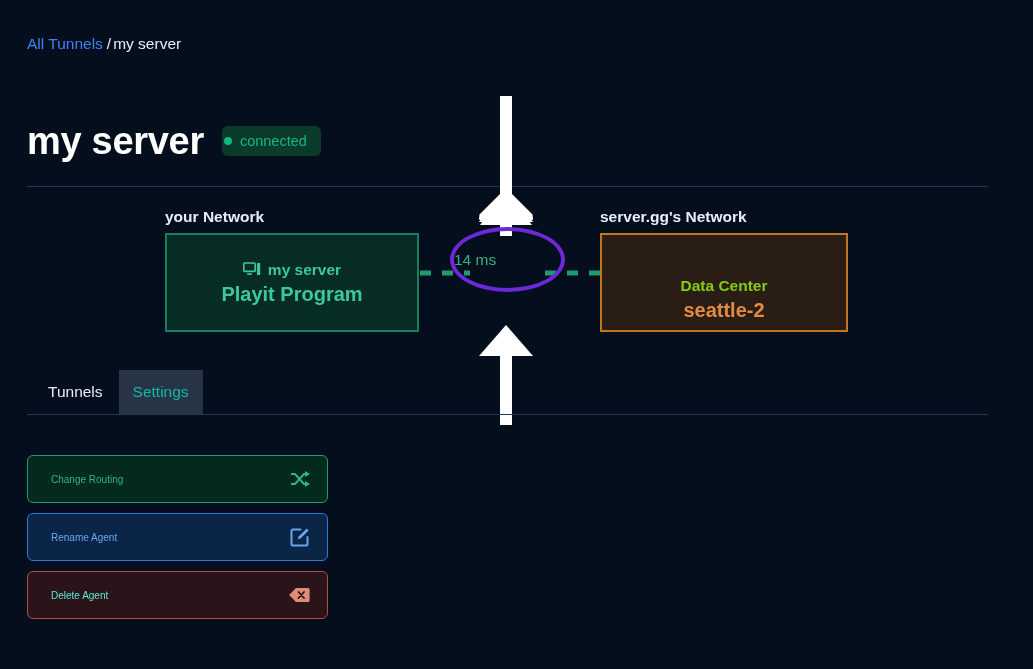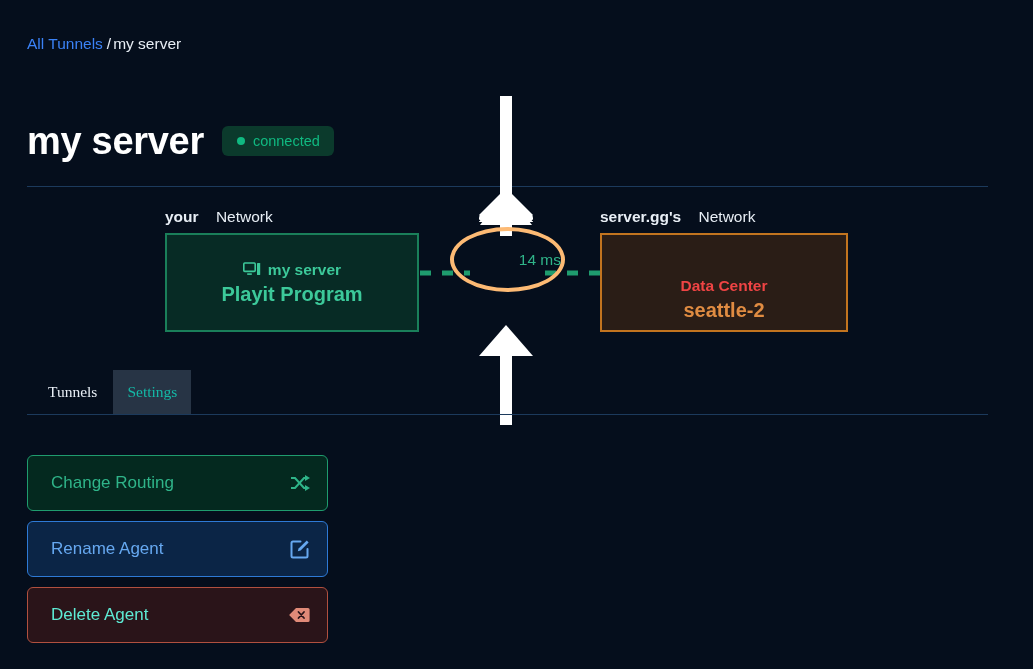--- a/index.html
+++ b/index.html
@@ -50,21 +50,21 @@
     color: #ffffff;
     letter-spacing: -0.3px;
     line-height: 44px;
   }
   .status-badge {
     display: inline-flex;
     align-items: center;
     gap: 8px;
     background: #0b3a2c;
     border-radius: 6px;
-    padding: 7px 14px 7px 15px;
+    padding: 7px 14px 7px 2px;
     height: 30px;
   }
   .status-dot {
     width: 8px;
     height: 8px;
     border-radius: 50%;
     background: #10b981;
     flex: none;
   }
   .status-text {
@@ -96,21 +96,21 @@
 
   .net-group { position: absolute; }
   .net-label {
     font-size: 15.5px;
     line-height: 20px;
     color: #e8eef5;
     margin-bottom: 6px;
     white-space: nowrap;
   }
   .net-label b { font-weight: bold; }
-  .net-label span { font-weight: normal; margin-left: 13px; }
+  .net-label span { font-weight: bold; }
 
   .net-box {
     border-width: 2px;
     border-style: solid;
     display: flex;
     flex-direction: column;
     align-items: center;
     justify-content: center;
     gap: 3px;
   }
@@ -137,35 +137,35 @@
     gap: 7px;
     white-space: nowrap;
   }
   .box-sub {
     font-size: 20px;
     line-height: 22px;
     white-space: nowrap;
     font-weight: bold;
   }
   .green-text { color: #3cc99a; }
-  .orange-text-b { color: #ef4444; margin-top: 32px; }
+  .orange-text-b { color: #84cc16; margin-top: 32px; }
   .orange-text { color: #e08c42; }
 
   
   .latency {
     position: absolute;
     left: 450px;
     top: 227px;
     width: 115px;
     height: 65px;
-    border: 4px solid #fdba74;
+    border: 4px solid #6d28d9;
     border-radius: 50%;
     display: flex;
     align-items: center;
-    justify-content: flex-end;
+    justify-content: flex-start;
     background: transparent;
     z-index: 3;
   }
   .latency-text {
     color: #2fb489;
     font-size: 15.5px;
     line-height: 18px;
   }
 
   svg.diagram-svg {
@@ -186,48 +186,48 @@
     height: 44px;
   }
   .tab {
     font-size: 15.5px;
     line-height: 18px;
     color: #e8eef5;
     padding: 13px 14px;
     cursor: pointer;
     background: transparent;
     border: none;
-    font-family: Liberation Serif, serif;
+    font-family: Liberation Sans, sans-serif;
   }
   .tab.active {
     background: #273445;
     color: #14b8a6;
   }
   .tab.tab-tunnels { padding-left: 0; padding-right: 16px; }
 
   
   .actions {
     position: absolute;
     left: 27px;
     top: 455px;
     display: flex;
     flex-direction: column;
     gap: 10px;
   }
   .action-btn {
     width: 301px;
-    height: 56px;
+    height: 48px;
     border-width: 1.5px;
     border-style: solid;
     border-radius: 6px;
     display: flex;
     align-items: center;
     justify-content: space-between;
     padding: 0 17px 0 23px;
-    font-size: 17px;
+    font-size: 10px;
     font-family: inherit;
     cursor: pointer;
     background: transparent;
   }
   .btn-routing {
     border-color: #1f9c6e;
     background: #04291f;
     color: #2fb489;
   }
   .btn-rename {

